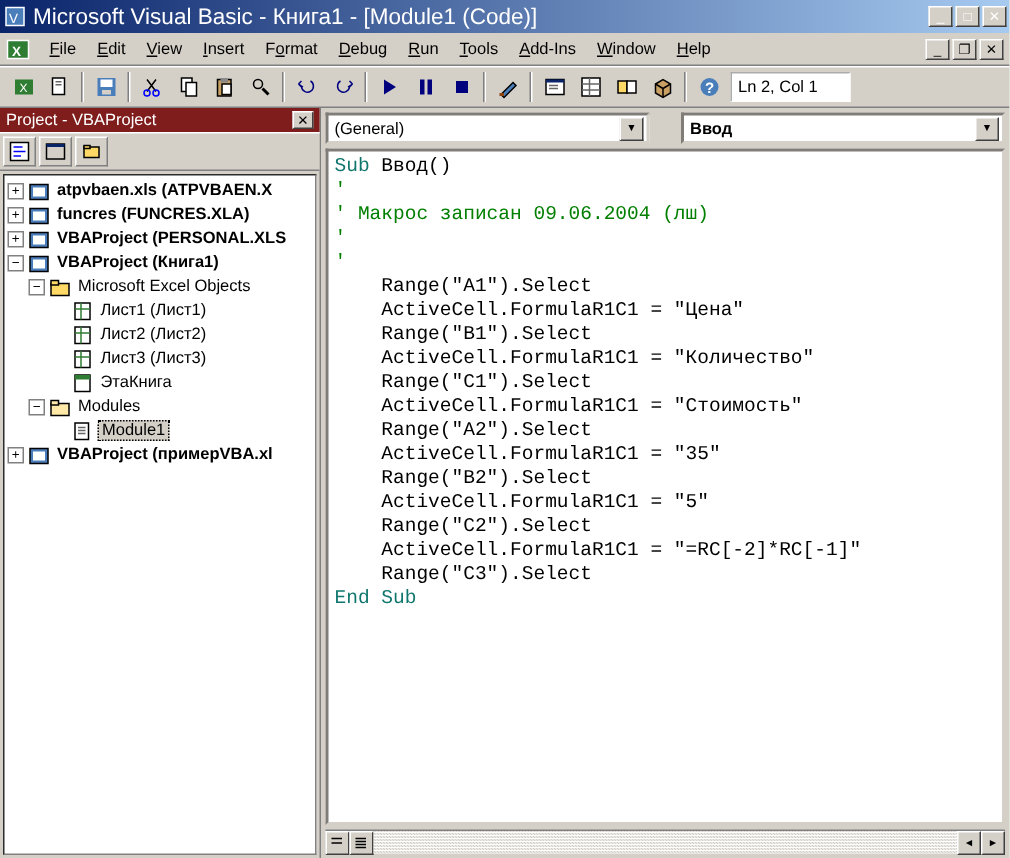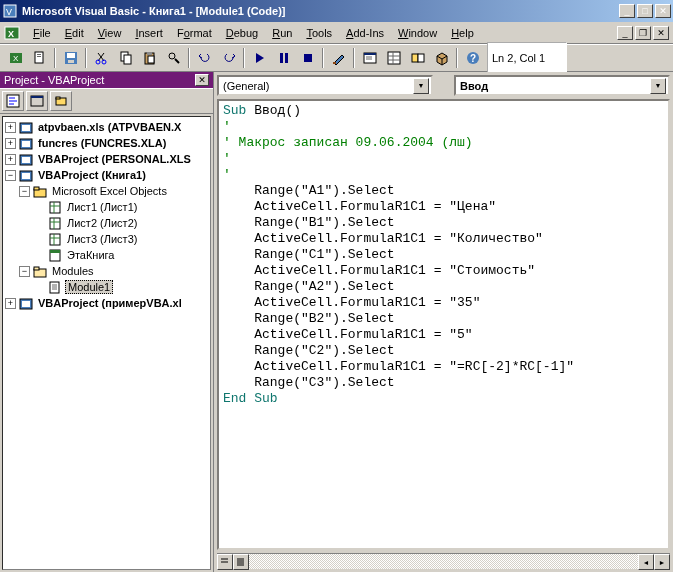--- a/index.html
+++ b/index.html
@@ -1,33 +1,33 @@
 <!DOCTYPE html>
 <html><head>
 <meta charset="utf-8">
 <style>
 * { box-sizing: border-box; margin: 0; padding: 0; }
 body { font-family: Tahoma, Arial, sans-serif; font-size: 11px; background: #d4d0c8; width: 673px; height: 572px; overflow: hidden; }
 .titlebar { background: linear-gradient(to right, #0a246a, #a6caf0); height: 22px; display: flex; align-items: center; padding: 0 2px; color: #fff; }
 .titlebar .icon { width: 16px; height: 16px; margin-right: 4px; display: inline-flex; align-items: center; justify-content: center; }
-.titlebar-text { flex: 1; font-weight: bold; font-size: 11px; }
+.titlebar-text { flex: 1; font-weight: normal; font-size: 15px; }
 .winbtns { display: flex; gap: 2px; }
 .winbtn { width: 16px; height: 14px; background: #d4d0c8; border: 1px solid #fff; border-right-color: #404040; border-bottom-color: #404040; display: flex; align-items: center; justify-content: center; font-family: Marlett, Arial; font-size: 9px; cursor: pointer; }
 .menubar { background: #d4d0c8; height: 22px; display: flex; align-items: center; padding: 0 4px; border-bottom: 1px solid #808080; }
 .menubar .appicon { width: 16px; height: 16px; margin-right: 6px; }
 .menuitem { padding: 2px 7px; cursor: pointer; }
 .menuitem u { text-decoration: underline; }
 .mdibtns { margin-left: auto; display: flex; gap: 2px; }
 .toolbar { background: #d4d0c8; height: 28px; display: flex; align-items: center; padding: 2px 4px; border-top: 1px solid #fff; border-bottom: 1px solid #808080; gap: 1px; }
 .tbtn { width: 23px; height: 22px; display: inline-flex; align-items: center; justify-content: center; border: 1px solid transparent; cursor: pointer; }
 .tsep { width: 2px; height: 20px; border-left: 1px solid #808080; border-right: 1px solid #fff; margin: 0 2px; }
-.tdropdown { border: 1px inset #fff; background: #fff; height: 32px; padding: 1px 4px; font-size: 11px; display: flex; align-items: center; margin: 0 2px; min-width: 80px; text-align: center; }
+.tdropdown { border: 1px inset #fff; background: #fff; height: 20px; padding: 1px 4px; font-size: 11px; display: flex; align-items: center; margin: 0 2px; min-width: 80px; text-align: center; }
 .main { display: flex; height: calc(100% - 22px - 22px - 28px); }
 .project-panel { width: 214px; background: #d4d0c8; display: flex; flex-direction: column; border-right: 1px solid #808080; }
-.panel-title { background: #701a75; color: #fff; padding: 2px 4px; font-size: 11px; display: flex; align-items: center; }
+.panel-title { background: #7f1d1d; color: #fff; padding: 2px 4px; font-size: 11px; display: flex; align-items: center; }
 .panel-title-text { flex: 1; }
 .panel-close { width: 14px; height: 12px; background: #d4d0c8; border: 1px solid #fff; border-right-color: #404040; border-bottom-color: #404040; color: #000; display: flex; align-items: center; justify-content: center; font-size: 9px; cursor: pointer; }
 .panel-toolbar { background: #d4d0c8; padding: 2px; display: flex; gap: 2px; border-top: 1px solid #fff; border-bottom: 1px solid #808080; }
 .ptbtn { width: 22px; height: 20px; border: 1px solid #fff; border-right-color: #808080; border-bottom-color: #808080; display: flex; align-items: center; justify-content: center; cursor: pointer; }
 .tree { flex: 1; background: #fff; border: 1px inset #808080; margin: 2px; overflow: auto; padding: 2px; font-size: 11px; }
 .tree-node { white-space: nowrap; display: flex; align-items: center; height: 16px; }
 .tree-indent { display: inline-block; }
 .tree-toggle { width: 11px; height: 11px; border: 1px solid #808080; display: inline-flex; align-items: center; justify-content: center; font-size: 9px; line-height: 1; margin-right: 2px; cursor: pointer; background: #fff; }
 .tree-icon { width: 16px; height: 14px; display: inline-flex; align-items: center; justify-content: center; margin-right: 2px; }
 .tree-label { padding: 0 2px; }

